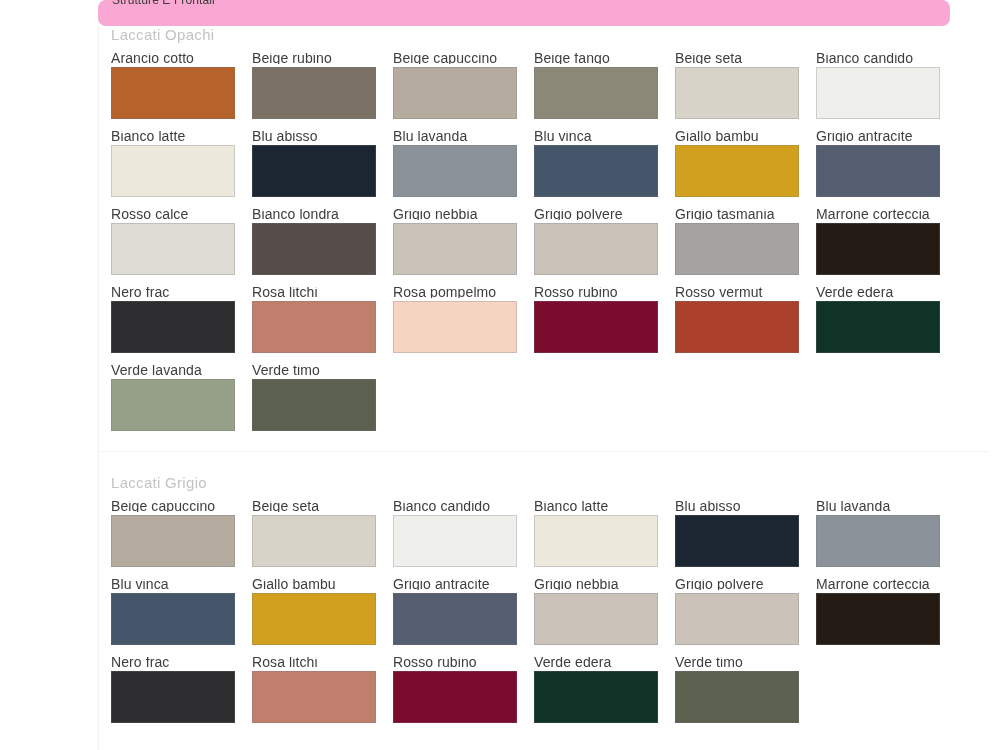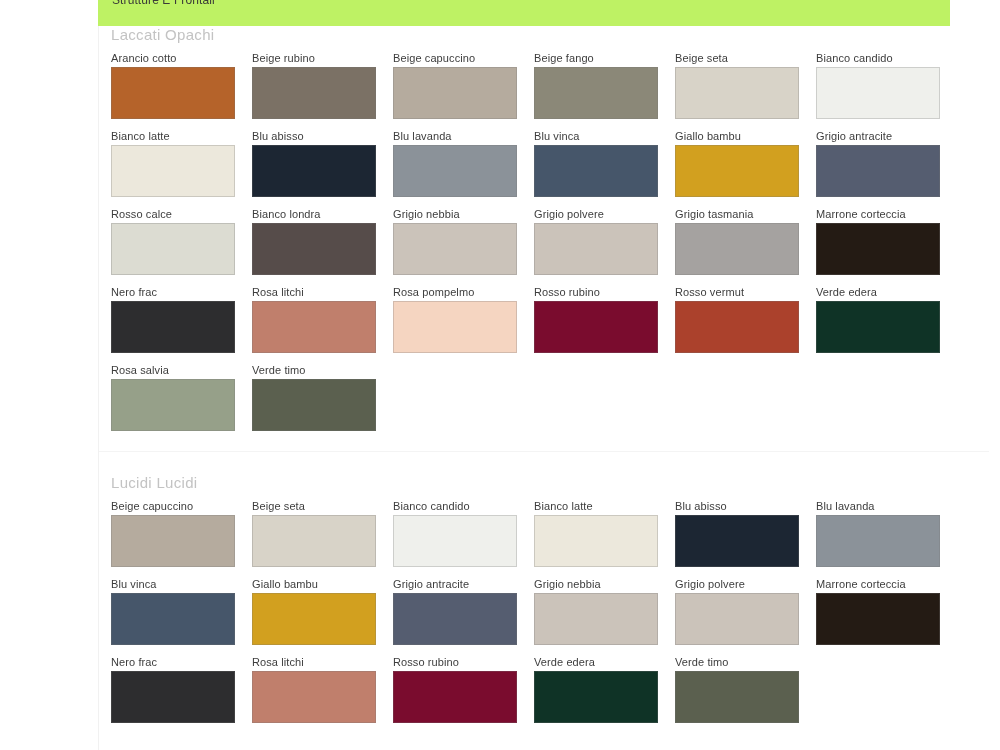--- a/index.html
+++ b/index.html
@@ -70,21 +70,21 @@
   }
 
   .swatch-cell {
     width: 141px;
     margin-right: 0;
     margin-bottom: 12px;
     box-sizing: border-box;
   }
 
   .swatch-label {
-    font-size: 11px;
+    font-size: 14px;
     color: #3d3d3d;
     line-height: 11px;
     height: 11px;
     margin-bottom: 3px;
     white-space: nowrap;
     overflow: hidden;
     letter-spacing: .1px;
   }
 
   .swatch-chip {
@@ -98,21 +98,21 @@
   .section-divider {
     width: 890px;
     height: 1px;
     background: #f4f4f4;
     margin: 8px 0 0 0;
   }
 </style>
 </head>
 <body>
 
-<div id="top-banner" style="background-color: #bef264;">
+<div id="top-banner" style="background-color: #f9a8d4; border-radius: 8px;">
   <div class="banner-title">Strutture E Frontali</div>
 </div>
 
 <div id="content-panel">
 
   <div class="finish-section" id="section-opachi">
     <h2 class="section-title">Laccati Opachi</h2>
     <div class="swatch-grid" id="grid-opachi">
         <div class="swatch-cell">
           <div class="swatch-label">Arancio cotto</div>
@@ -204,34 +204,34 @@
         </div>
         <div class="swatch-cell">
           <div class="swatch-label">Rosso vermut</div>
           <div class="swatch-chip" style="background-color: rgb(171, 65, 44);"></div>
         </div>
         <div class="swatch-cell">
           <div class="swatch-label">Verde edera</div>
           <div class="swatch-chip" style="background-color: rgb(15, 51, 38);"></div>
         </div>
         <div class="swatch-cell">
-          <div class="swatch-label">Rosa salvia</div>
+          <div class="swatch-label">Verde lavanda</div>
           <div class="swatch-chip" style="background-color: rgb(150, 160, 137);"></div>
         </div>
         <div class="swatch-cell">
           <div class="swatch-label">Verde timo</div>
           <div class="swatch-chip" style="background-color: rgb(91, 96, 79);"></div>
         </div>
       </div>
   </div>
 
   <div class="section-divider"></div>
 
   <div class="finish-section" id="section-lucidi">
-    <h2 class="section-title">Lucidi Lucidi</h2>
+    <h2 class="section-title">Laccati Grigio</h2>
     <div class="swatch-grid" id="grid-lucidi">
         <div class="swatch-cell">
           <div class="swatch-label">Beige capuccino</div>
           <div class="swatch-chip" style="background-color: rgb(181, 171, 158);"></div>
         </div>
         <div class="swatch-cell">
           <div class="swatch-label">Beige seta</div>
           <div class="swatch-chip" style="background-color: rgb(216, 211, 200);"></div>
         </div>
         <div class="swatch-cell">

